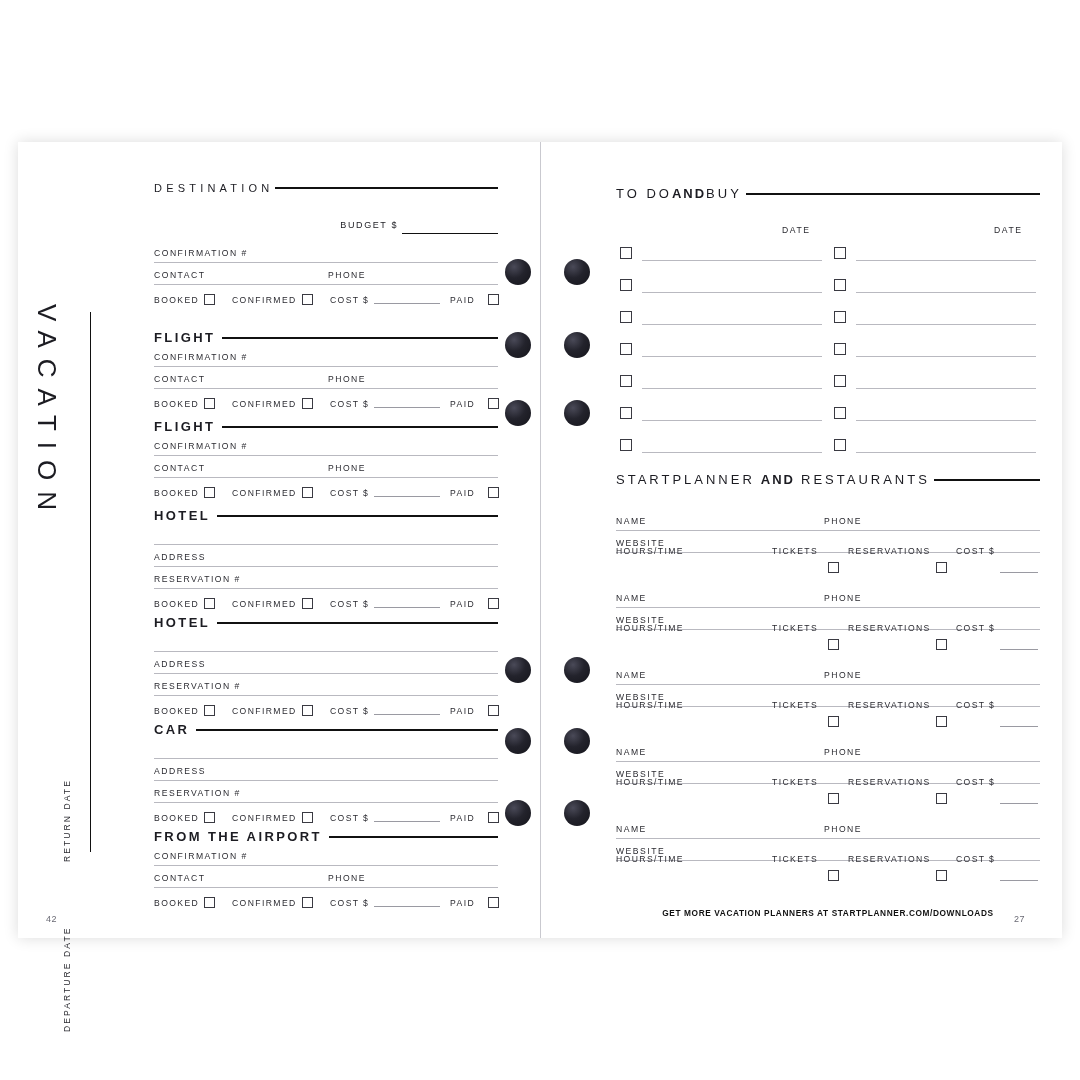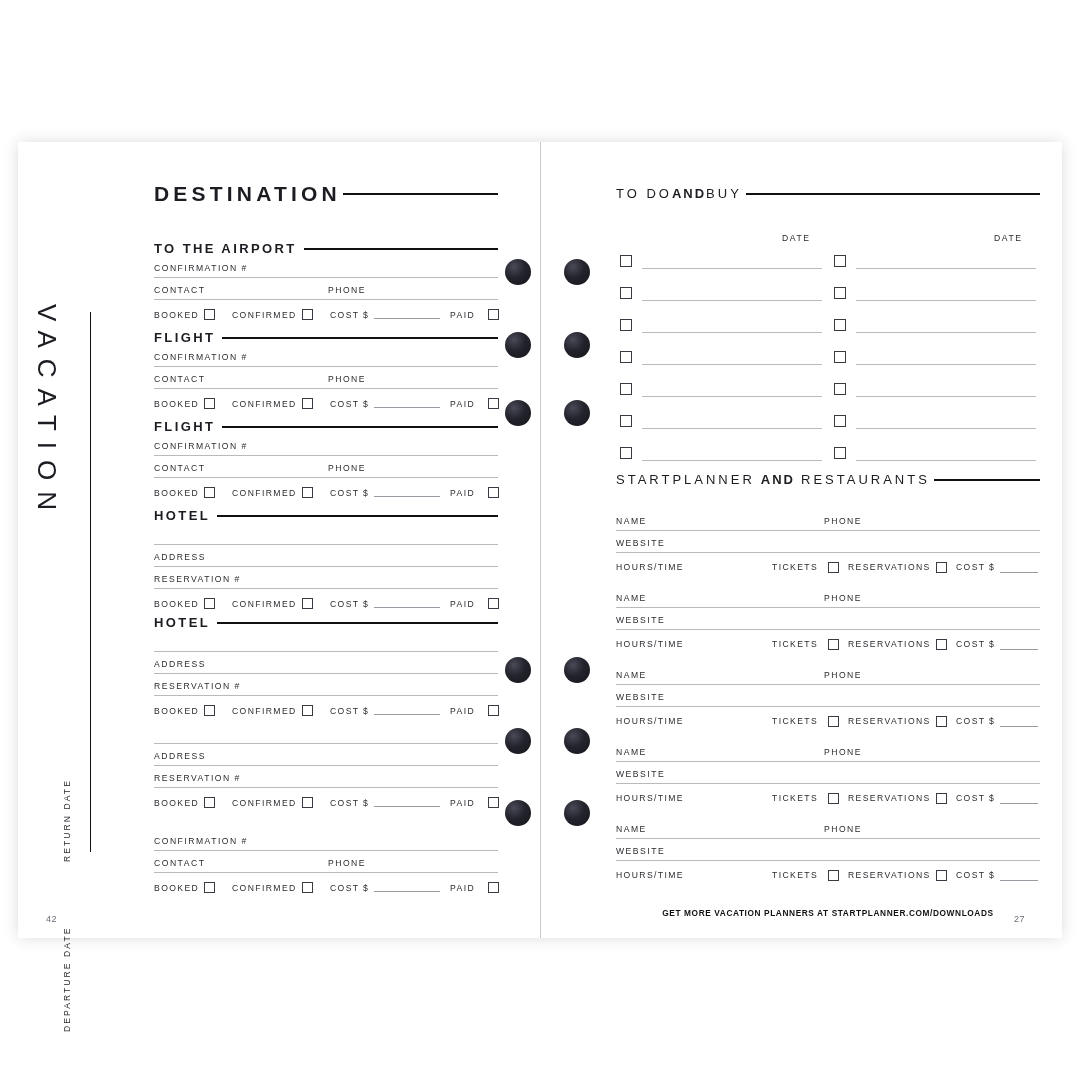--- a/index.html
+++ b/index.html
@@ -28,21 +28,21 @@
   .line-row{position:relative;height:21px;border-bottom:1px solid #b9b9c0;}
   .line-row .cap{position:absolute;left:0;bottom:4px;font-size:8.6px;letter-spacing:1.5px;color:#2a2a30;}
   .line-row .cap2{position:absolute;left:174px;bottom:4px;font-size:8.6px;letter-spacing:1.5px;color:#2a2a30;}
   .check-row{position:relative;height:22px;font-size:8.6px;letter-spacing:1.4px;color:#2a2a30;}
   .check-row span.i{position:absolute;bottom:2px;}
   .cost-ul{position:absolute;bottom:3px;height:1px;background:#9a9aa2;}
 
   
   .dest{position:absolute;left:136px;top:40px;width:344px;}
   .dest .h{display:flex;align-items:center;}
-  .dest .h .t{font-size:21px;letter-spacing:4.2px;font-weight:700;}
+  .dest .h .t{font-size:11px;letter-spacing:4.2px;font-weight:400;}
   .dest .h .l{flex:1;height:2px;background:#111;margin-left:2px;}
   .budget{position:relative;height:24px;margin-top:16px;}
   .budget .bl{position:absolute;right:0;bottom:4px;font-size:9px;letter-spacing:1.6px;}
   .budget .bline{position:absolute;right:0;bottom:0;width:96px;height:1px;background:#111;}
 
   
   .todo{position:absolute;left:598px;top:44px;width:424px;}
   .todo .h{display:flex;align-items:center;}
   .todo .h .t{font-size:13px;letter-spacing:3px;}
   .todo .h .b{font-weight:700;letter-spacing:2px;}
@@ -56,21 +56,21 @@
   .ra{position:absolute;left:598px;top:330px;width:424px;}
   .ra .h{display:flex;align-items:center;}
   .ra .h .t{font-size:13px;letter-spacing:3px;}
   .ra .h .b{font-weight:700;letter-spacing:2px;}
   .ra .h .l{flex:1;height:2px;background:#111;margin-left:4px;}
   .ra-block{position:relative;margin-top:10px;text-decoration:underline;}
   .ra-row{position:relative;height:21px;border-bottom:1px solid #b9b9c0;font-size:8.6px;letter-spacing:1.5px;color:#2a2a30;}
   .ra-row .a{position:absolute;left:0;bottom:4px;}
   .ra-row .b2{position:absolute;left:208px;bottom:4px;}
   .ra-row3{position:relative;height:23px;font-size:8.6px;letter-spacing:1.4px;color:#2a2a30;}
-  .ra-row3 span{position:absolute;bottom:4px;}
+  .ra-row3 span{position:absolute;bottom:20px;}
 
   .footer-note{position:absolute;left:598px;top:766px;width:424px;text-align:center;
     font-size:8.3px;font-weight:700;letter-spacing:0.6px;color:#111;}
   .pnum{position:absolute;font-size:9px;color:#6a6a74;letter-spacing:0.5px;}
   .pnum.l{left:28px;top:772px;}
   .pnum.r{left:996px;top:772px;}
 
   
   .disc{position:absolute;width:26px;height:26px;border-radius:50%;
     background:radial-gradient(circle at 35% 30%, #4a4a58 0%, #23232c 45%, #15151b 100%);
@@ -87,27 +87,27 @@
       <div class="vac-title">VACATION</div>
       <div class="vac-rule"></div>
       <div class="side-label side-return">RETURN DATE</div>
       <div class="side-label side-depart">DEPARTURE DATE</div>
 
       <div class="dest">
         <div class="h">
           <span class="t">DESTINATION</span>
           <span class="l"></span>
         </div>
+        <div class="budget">
+          <span class="bl" style="right:100px;">BUDGET  $</span>
+          <span class="bline"></span>
+        </div>
       </div>
 
       <div class="block" style="top:99px;">
-        <div class="b-head">
-            <span class="t">TO THE AIRPORT</span>
-            <span class="l"></span>
-          </div>
         <div class="line-row">
             <span class="cap">CONFIRMATION #</span>
           </div>
         <div class="line-row">
             <span class="cap">CONTACT</span>
             <span class="cap2">PHONE</span>
           </div>
         <div class="check-row">
           <span class="i" style="left:0;">BOOKED</span>
             <span class="cbx" style="position:absolute;left:50px;bottom:2px;margin:0;"></span>
@@ -210,40 +210,48 @@
           <span class="i" style="left:78px;">CONFIRMED</span>
             <span class="cbx" style="position:absolute;left:148px;bottom:2px;margin:0;"></span>
           <span class="i" style="left:176px;">COST $</span>
             <span class="cost-ul" style="left:220px;width:66px;"></span>
           <span class="i" style="left:296px;">PAID</span>
             <span class="cbx" style="position:absolute;left:334px;bottom:2px;margin:0;"></span>
         </div>
       </div>
 
       <div class="block" style="top:580px;">
+        <div class="b-head">
+            <span class="t">CAR</span>
+            <span class="l"></span>
+          </div>
         <div class="line-row"></div>
         <div class="line-row">
             <span class="cap">ADDRESS</span>
           </div>
         <div class="line-row">
             <span class="cap">RESERVATION #</span>
           </div>
         <div class="check-row">
           <span class="i" style="left:0;">BOOKED</span>
             <span class="cbx" style="position:absolute;left:50px;bottom:2px;margin:0;"></span>
           <span class="i" style="left:78px;">CONFIRMED</span>
             <span class="cbx" style="position:absolute;left:148px;bottom:2px;margin:0;"></span>
           <span class="i" style="left:176px;">COST $</span>
             <span class="cost-ul" style="left:220px;width:66px;"></span>
           <span class="i" style="left:296px;">PAID</span>
             <span class="cbx" style="position:absolute;left:334px;bottom:2px;margin:0;"></span>
         </div>
       </div>
 
       <div class="block" style="top:687px;">
+        <div class="b-head">
+            <span class="t">FROM THE AIRPORT</span>
+            <span class="l"></span>
+          </div>
         <div class="line-row">
             <span class="cap">CONFIRMATION #</span>
           </div>
         <div class="line-row">
             <span class="cap">CONTACT</span>
             <span class="cap2">PHONE</span>
           </div>
         <div class="check-row">
           <span class="i" style="left:0;">BOOKED</span>
             <span class="cbx" style="position:absolute;left:50px;bottom:2px;margin:0;"></span>
@@ -261,21 +269,21 @@
 
     <div class="right-page"></div>
 
     <div class="todo">
       <div class="h">
         <span class="t">TO DO </span>
         <span class="t b">AND</span>
         <span class="t"> BUY</span>
         <span class="l"></span>
       </div>
-      <div class="date-row" style="margin-top:32px;">
+      <div class="date-row" style="margin-top:24px;">
         <span style="position:absolute;left:166px;">DATE</span>
         <span style="position:absolute;left:378px;">DATE</span>
       </div>
       <div class="todo-grid" style="height:220px;">
         <div class="todo-item" style="left:4px;top:0;">
             <span class="bx"></span>
             <span class="ul"></span>
           </div>
         <div class="todo-item" style="left:218px;top:0;">
             <span class="bx"></span>

